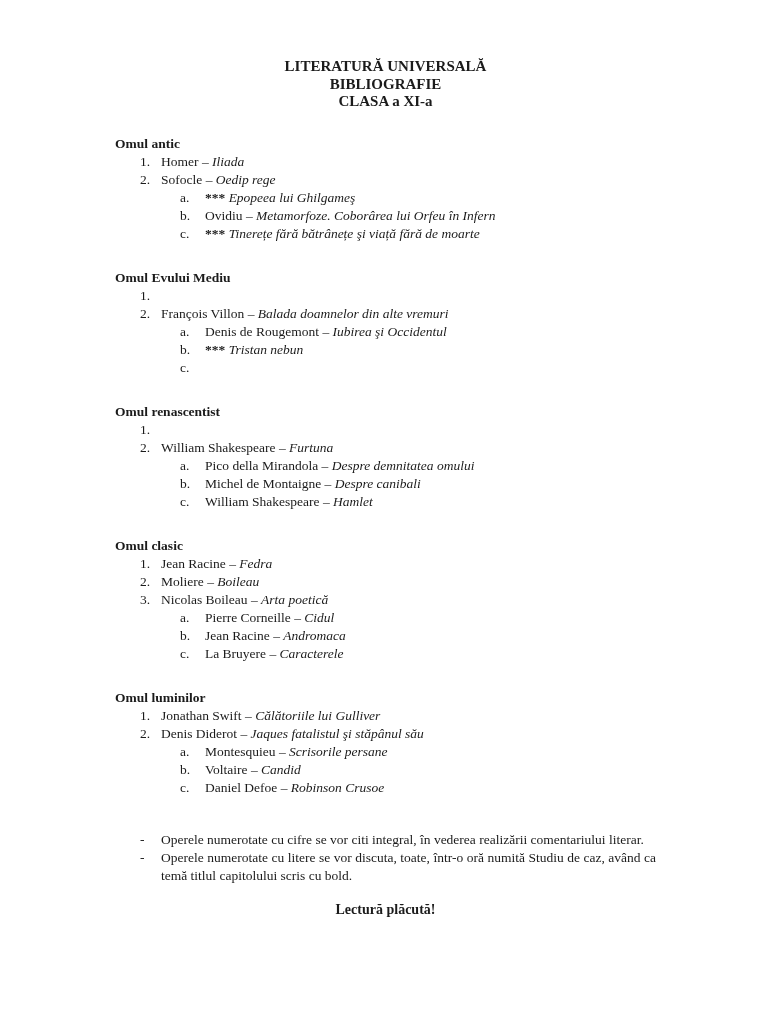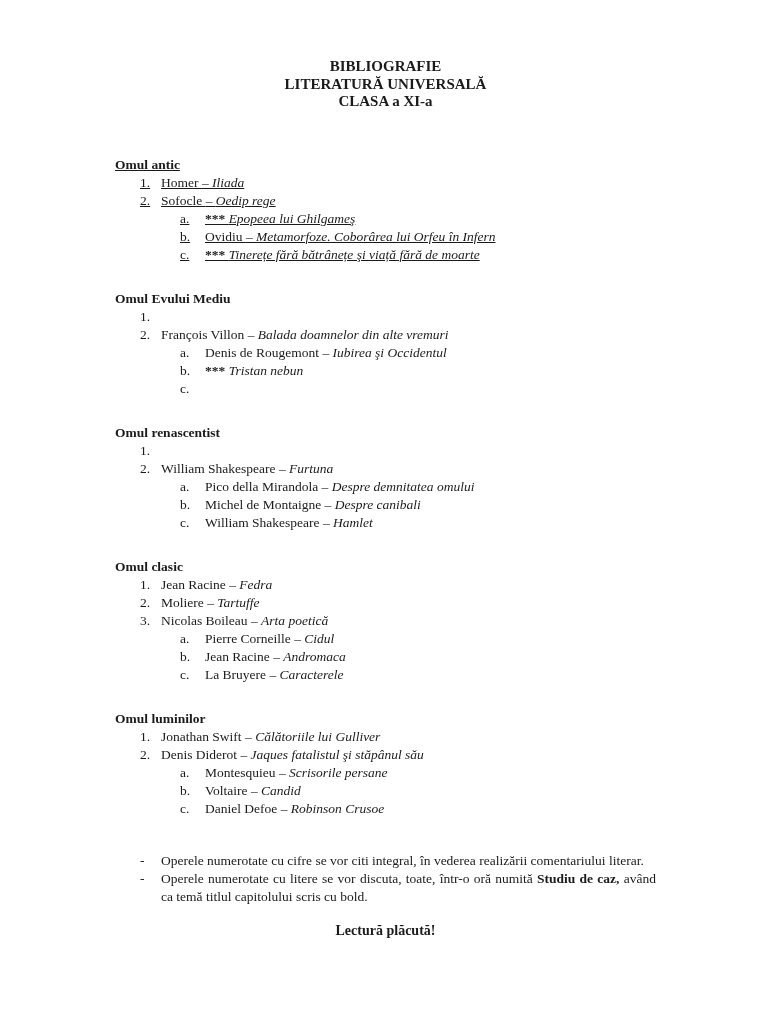--- a/index.html
+++ b/index.html
@@ -12,43 +12,43 @@
     font-size: 13.5px;
     line-height: 18px;
     color: #1b1b1b;
   }
   .doc {
     padding: 58px 112px 0 115px;
   }
   .title-block { text-align: center; font-weight: bold; font-size: 15px; line-height: 17.5px; }
   .sections { }
   .section { margin-top: 26px; }
-  .section:first-child { margin-top: 45px; text-decoration: underline; }
+  .section:first-child { margin-top: 24px; }
   .heading { font-weight: bold; }
   .item { display: flex; }
   .item.numbered { padding-left: 25px; }
   .item.numbered .marker { width: 21px; flex: 0 0 21px; }
   .item.lettered { padding-left: 65px; }
   .item.lettered .marker { width: 25px; flex: 0 0 25px; }
   .item .text i { font-style: italic; }
   .item .text b.stars { font-weight: bold; font-style: normal; }
   .notes { margin-top: 34px; }
   .note { display: flex; }
   .note .marker { width: 21px; flex: 0 0 21px; margin-left: 25px; }
   .note .ntext { flex: 1 1 auto; text-align: justify; }
-  .note .ntext b { font-weight: bold; }
+  .note .ntext b { font-weight: normal; }
   .closing { margin-top: 16px; text-align: center; font-weight: bold; font-size: 14px; }
 </style>
 </head>
 <body>
 
 <div class="doc">
   <div class="title-block">
+    <div>LITERATURĂ UNIVERSALĂ</div>
     <div>BIBLIOGRAFIE</div>
-    <div>LITERATURĂ UNIVERSALĂ</div>
     <div>CLASA a XI-a</div>
   </div>
 
   <div class="sections">
       <div class="section">
         <div class="heading">Omul antic</div>
         <div class="item numbered">
           <span class="marker">1.</span>
           <span class="text"><span>Homer </span><span>– </span><i>Iliada</i></span>
         </div>
@@ -113,21 +113,21 @@
         </div>
       </div>
       <div class="section">
         <div class="heading">Omul clasic</div>
         <div class="item numbered">
           <span class="marker">1.</span>
           <span class="text"><span>Jean Racine </span><span>– </span><i>Fedra</i></span>
         </div>
         <div class="item numbered">
           <span class="marker">2.</span>
-          <span class="text"><span>Moliere </span><span>– </span><i>Tartuffe</i></span>
+          <span class="text"><span>Moliere </span><span>– </span><i>Boileau</i></span>
         </div>
         <div class="item numbered">
           <span class="marker">3.</span>
           <span class="text"><span>Nicolas Boileau </span><span>– </span><i>Arta poetică</i></span>
         </div>
         <div class="item lettered">
           <span class="marker">a.</span>
           <span class="text"><span>Pierre Corneille </span><span>– </span><i>Cidul</i></span>
         </div>
         <div class="item lettered">

